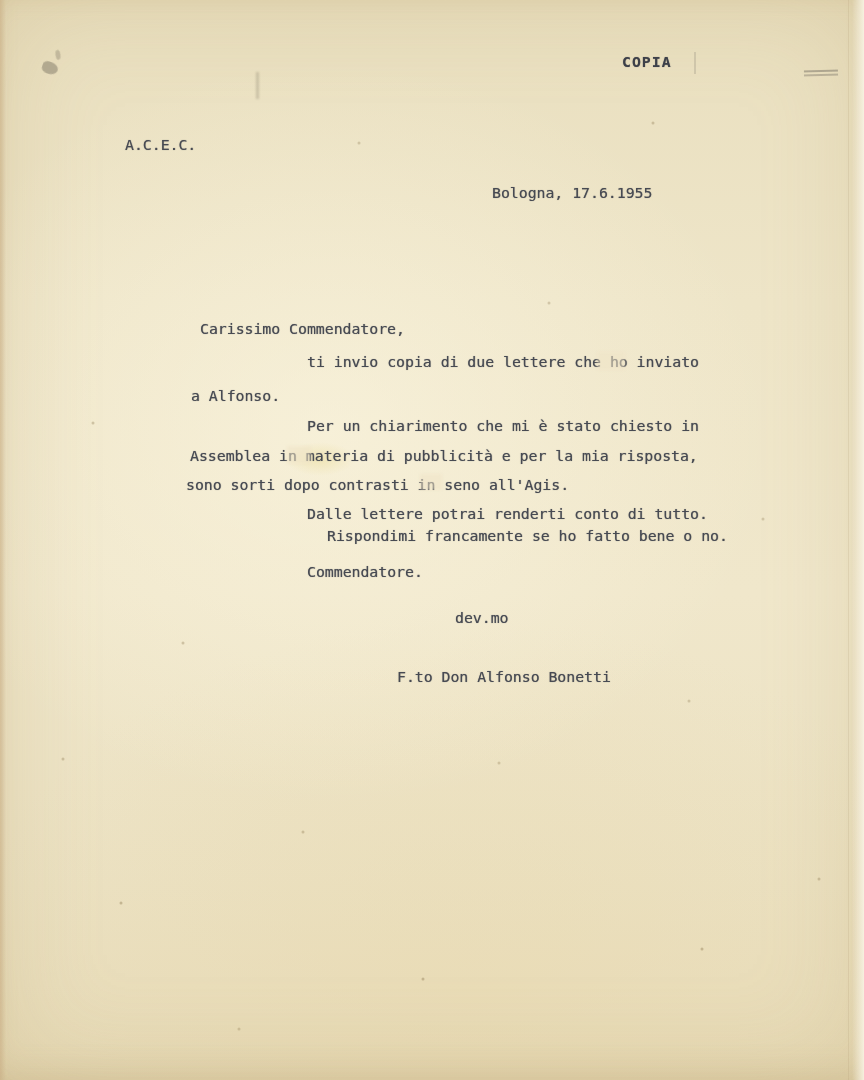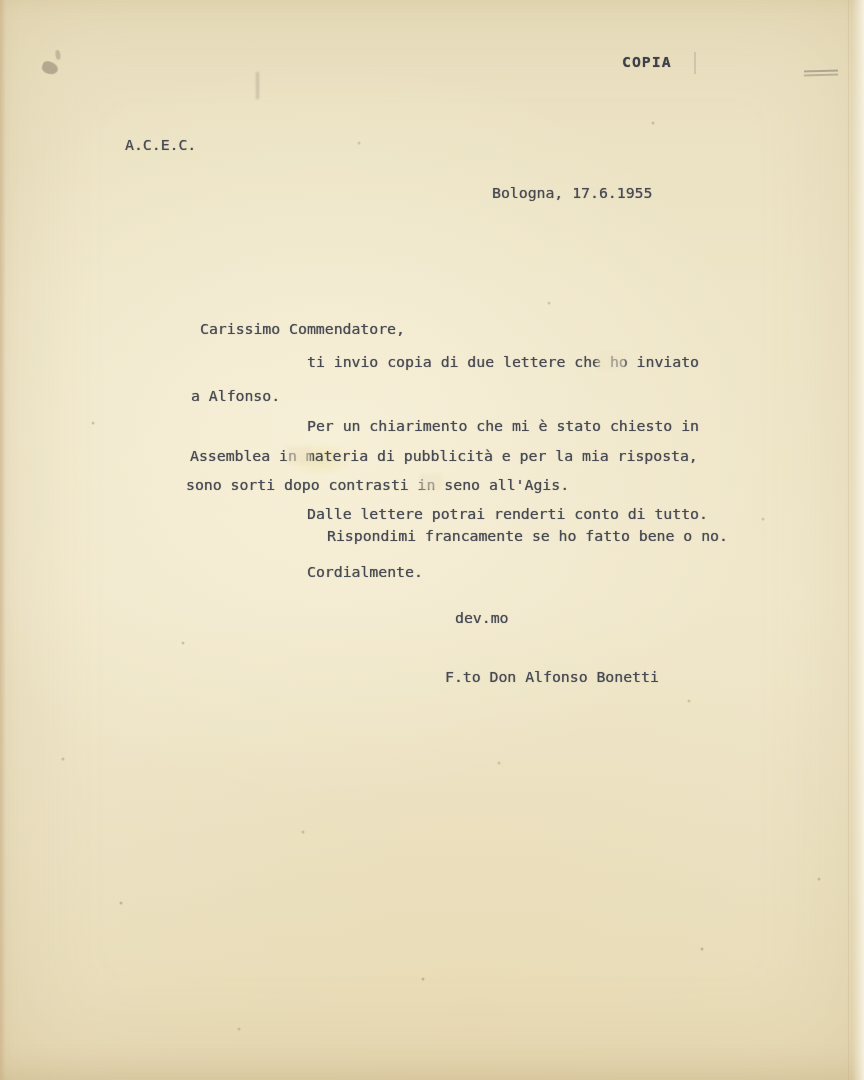--- a/index.html
+++ b/index.html
@@ -134,23 +134,23 @@
 
   <div class="typed" style="left:200px; top:319px;">Carissimo Commendatore,</div>
 
   <div class="typed" style="left:307px; top:352px;">ti invio copia di due lettere che ho inviato</div>
   <div class="typed" style="left:191px; top:386px;">a Alfonso.</div>
   <div class="typed" style="left:307px; top:416px;">Per un chiarimento che mi è stato chiesto in</div>
   <div class="typed" style="left:190px; top:446px;">Assemblea in materia di pubblicità e per la mia risposta,</div>
   <div class="typed" style="left:186px; top:475px;">sono sorti dopo contrasti in seno all'Agis.</div>
   <div class="typed" style="left:307px; top:504px;">Dalle lettere potrai renderti conto di tutto.</div>
   <div class="typed" style="left:307px; top:526px;margin-left:20px;">Rispondimi francamente se ho fatto bene o no.</div>
-  <div class="typed" style="left:307px; top:562px;">Cordialmente.</div>
+  <div class="typed" style="left:307px; top:562px;">Commendatore.</div>
 
   <div class="typed" style="left:455px; top:608px;">dev.mo</div>
 
-  <div class="typed" style="left:397px; top:667px;margin-left:48px;">F.to Don Alfonso Bonetti</div>
+  <div class="typed" style="left:397px; top:667px;">F.to Don Alfonso Bonetti</div>
 
   <div class="overlay fade-patch" id="fade-1"></div>
   <div class="overlay fade-patch" id="fade-2"></div>
   <div class="overlay fade-patch" id="fade-3"></div>
 
 </div>
 
 </body></html>

